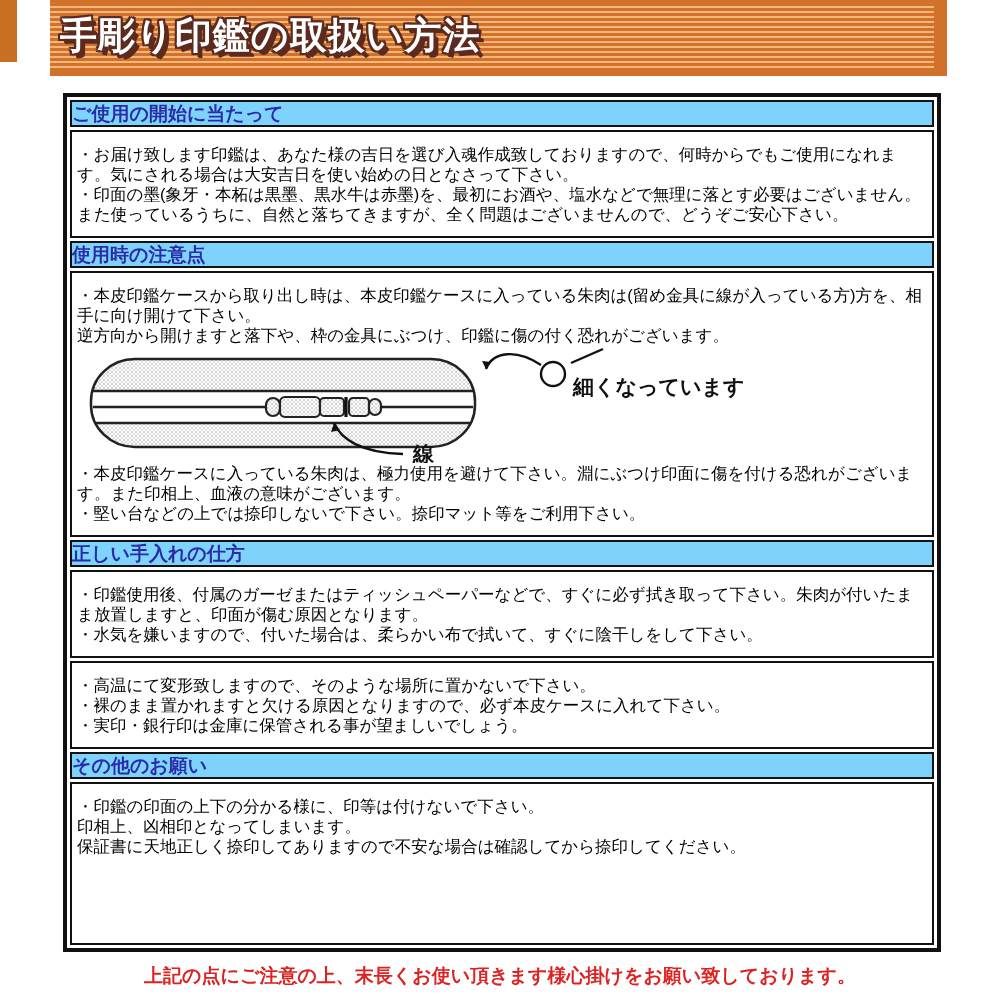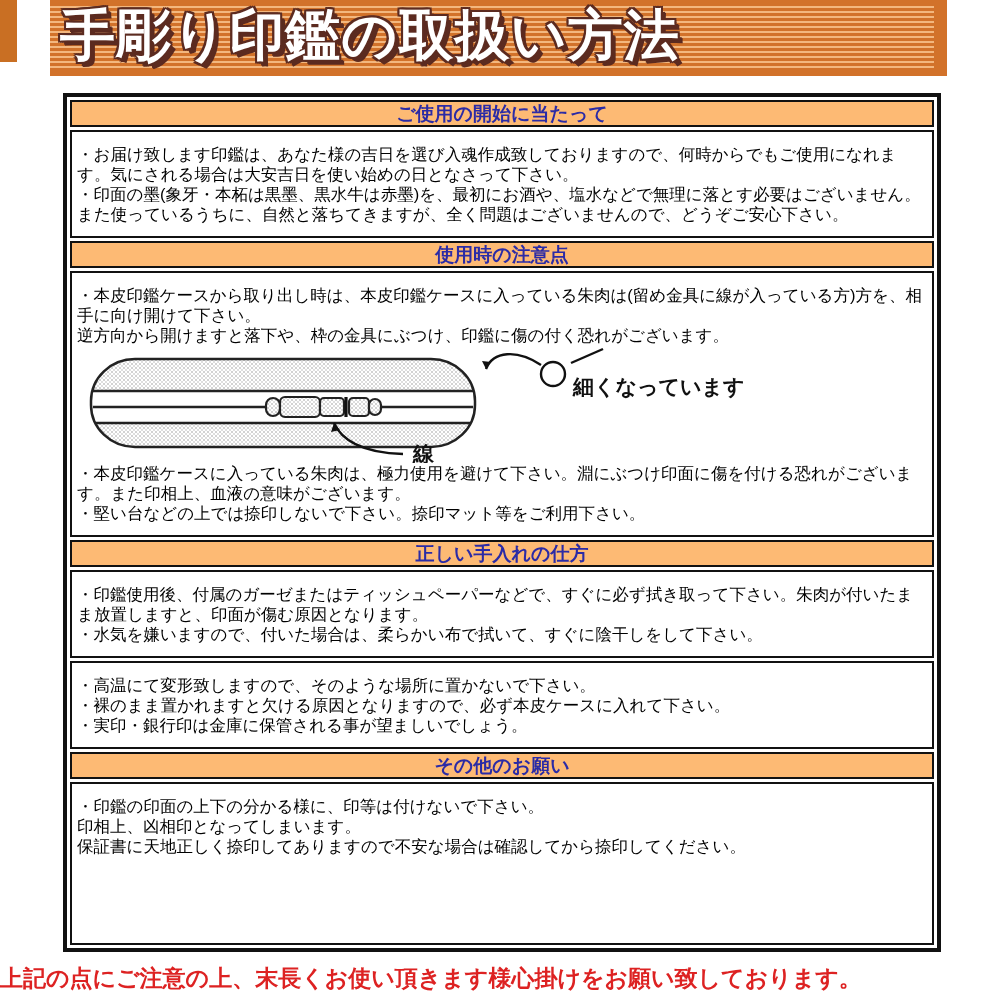--- a/index.html
+++ b/index.html
@@ -11,52 +11,52 @@
   .left-bar{
     position:absolute;left:0;top:0;width:17px;height:62px;background:#C96F23;
   }
   .banner{
     position:absolute;left:50px;top:0;width:897px;height:76px;box-sizing:border-box;
     background:repeating-linear-gradient(180deg,#D2722A 0 3px,#F3B77E 3px 5px);
     border-top:3px solid #D2722A;border-bottom:7px solid #D2722A;border-right:13px solid #D2722A;
     display:flex;align-items:center;padding-left:10px;overflow:hidden;
   }
   .banner-title{
-    font-size:55px;font-weight:bold;color:#ffffff;letter-spacing:1px;white-space:nowrap;
+    font-size:37px;font-weight:bold;color:#ffffff;letter-spacing:1px;white-space:nowrap;
     text-shadow:
       2px 0 0 #5C2B20,-2px 0 0 #5C2B20,0 2px 0 #5C2B20,0 -2px 0 #5C2B20,
       2px 2px 0 #5C2B20,-2px -2px 0 #5C2B20,2px -2px 0 #5C2B20,-2px 2px 0 #5C2B20,
       4px 4px 0 #5C2B20,5px 5px 0 #5C2B20;
   }
   
   .main-box{
     position:absolute;left:63px;top:93px;width:878px;height:859px;box-sizing:border-box;
     border:4px solid #111;background:#fff;padding:3px;
     display:flex;flex-direction:column;gap:3px;
   }
   .sec-head{
-    flex:0 0 auto;box-sizing:border-box;border:2px solid #111;background:#fdba74;
-    color:#2B2BA6;font-weight:bold;font-size:19px;line-height:21px;text-align:center;
+    flex:0 0 auto;box-sizing:border-box;border:2px solid #111;background:#7dd3fc;
+    color:#2B2BA6;font-weight:bold;font-size:19px;line-height:21px;
     padding:1px 0;
   }
   .sec-body{
     flex:0 0 auto;box-sizing:border-box;border:2px solid #111;background:#fff;
     font-size:16.5px;line-height:20px;padding:12px 5px;
   }
   .sec-body.grow{flex:1 1 auto;}
   .para{margin:0;}
   .gap{}
   
   .diagram-wrap{margin:2px 0 0 6px;text-decoration:underline;}
   .diagram-wrap svg{display:block;}
   .diag-label{font-family:"Liberation Sans",sans-serif;font-weight:bold;font-size:21px;fill:#111;}
   
   .footer-note{
-    position:absolute;left:0;top:963px;width:1000px;
-    color:#DD2222;font-weight:bold;font-size:23px;
+    position:absolute;left:0;top:963px;width:1000px;text-align:center;
+    color:#DD2222;font-weight:bold;font-size:19px;
   }
 </style>
 </head>
 <body>
 
 <div class="left-bar"></div>
 
 <div class="banner">
   <span class="banner-title">手彫り印鑑の取扱い方法</span>
 </div>

